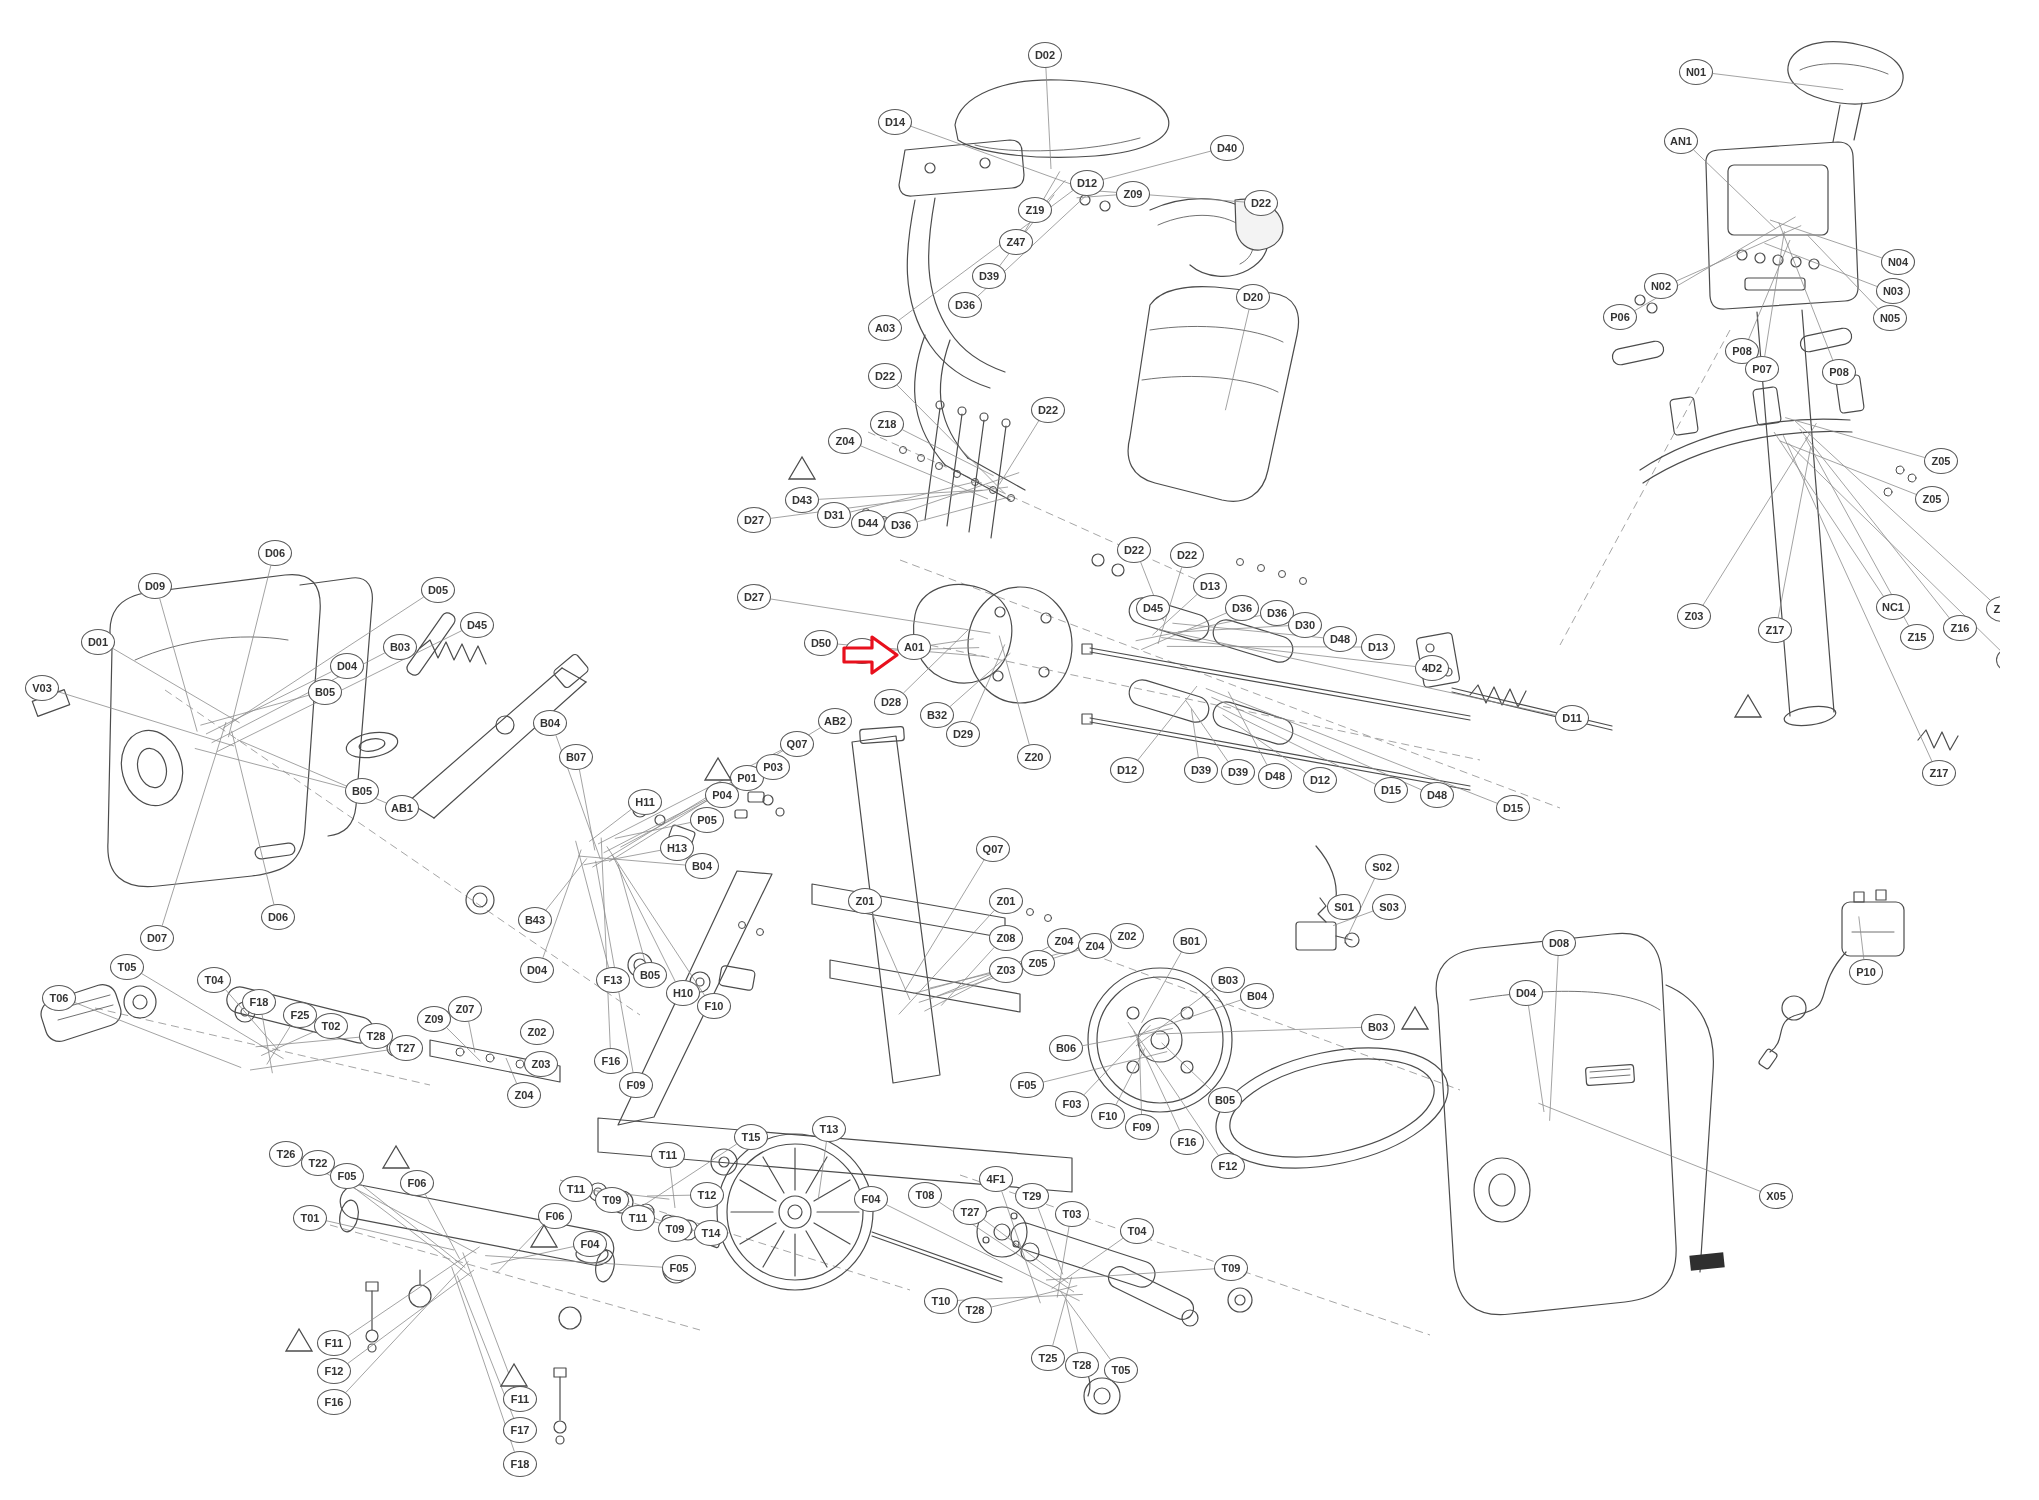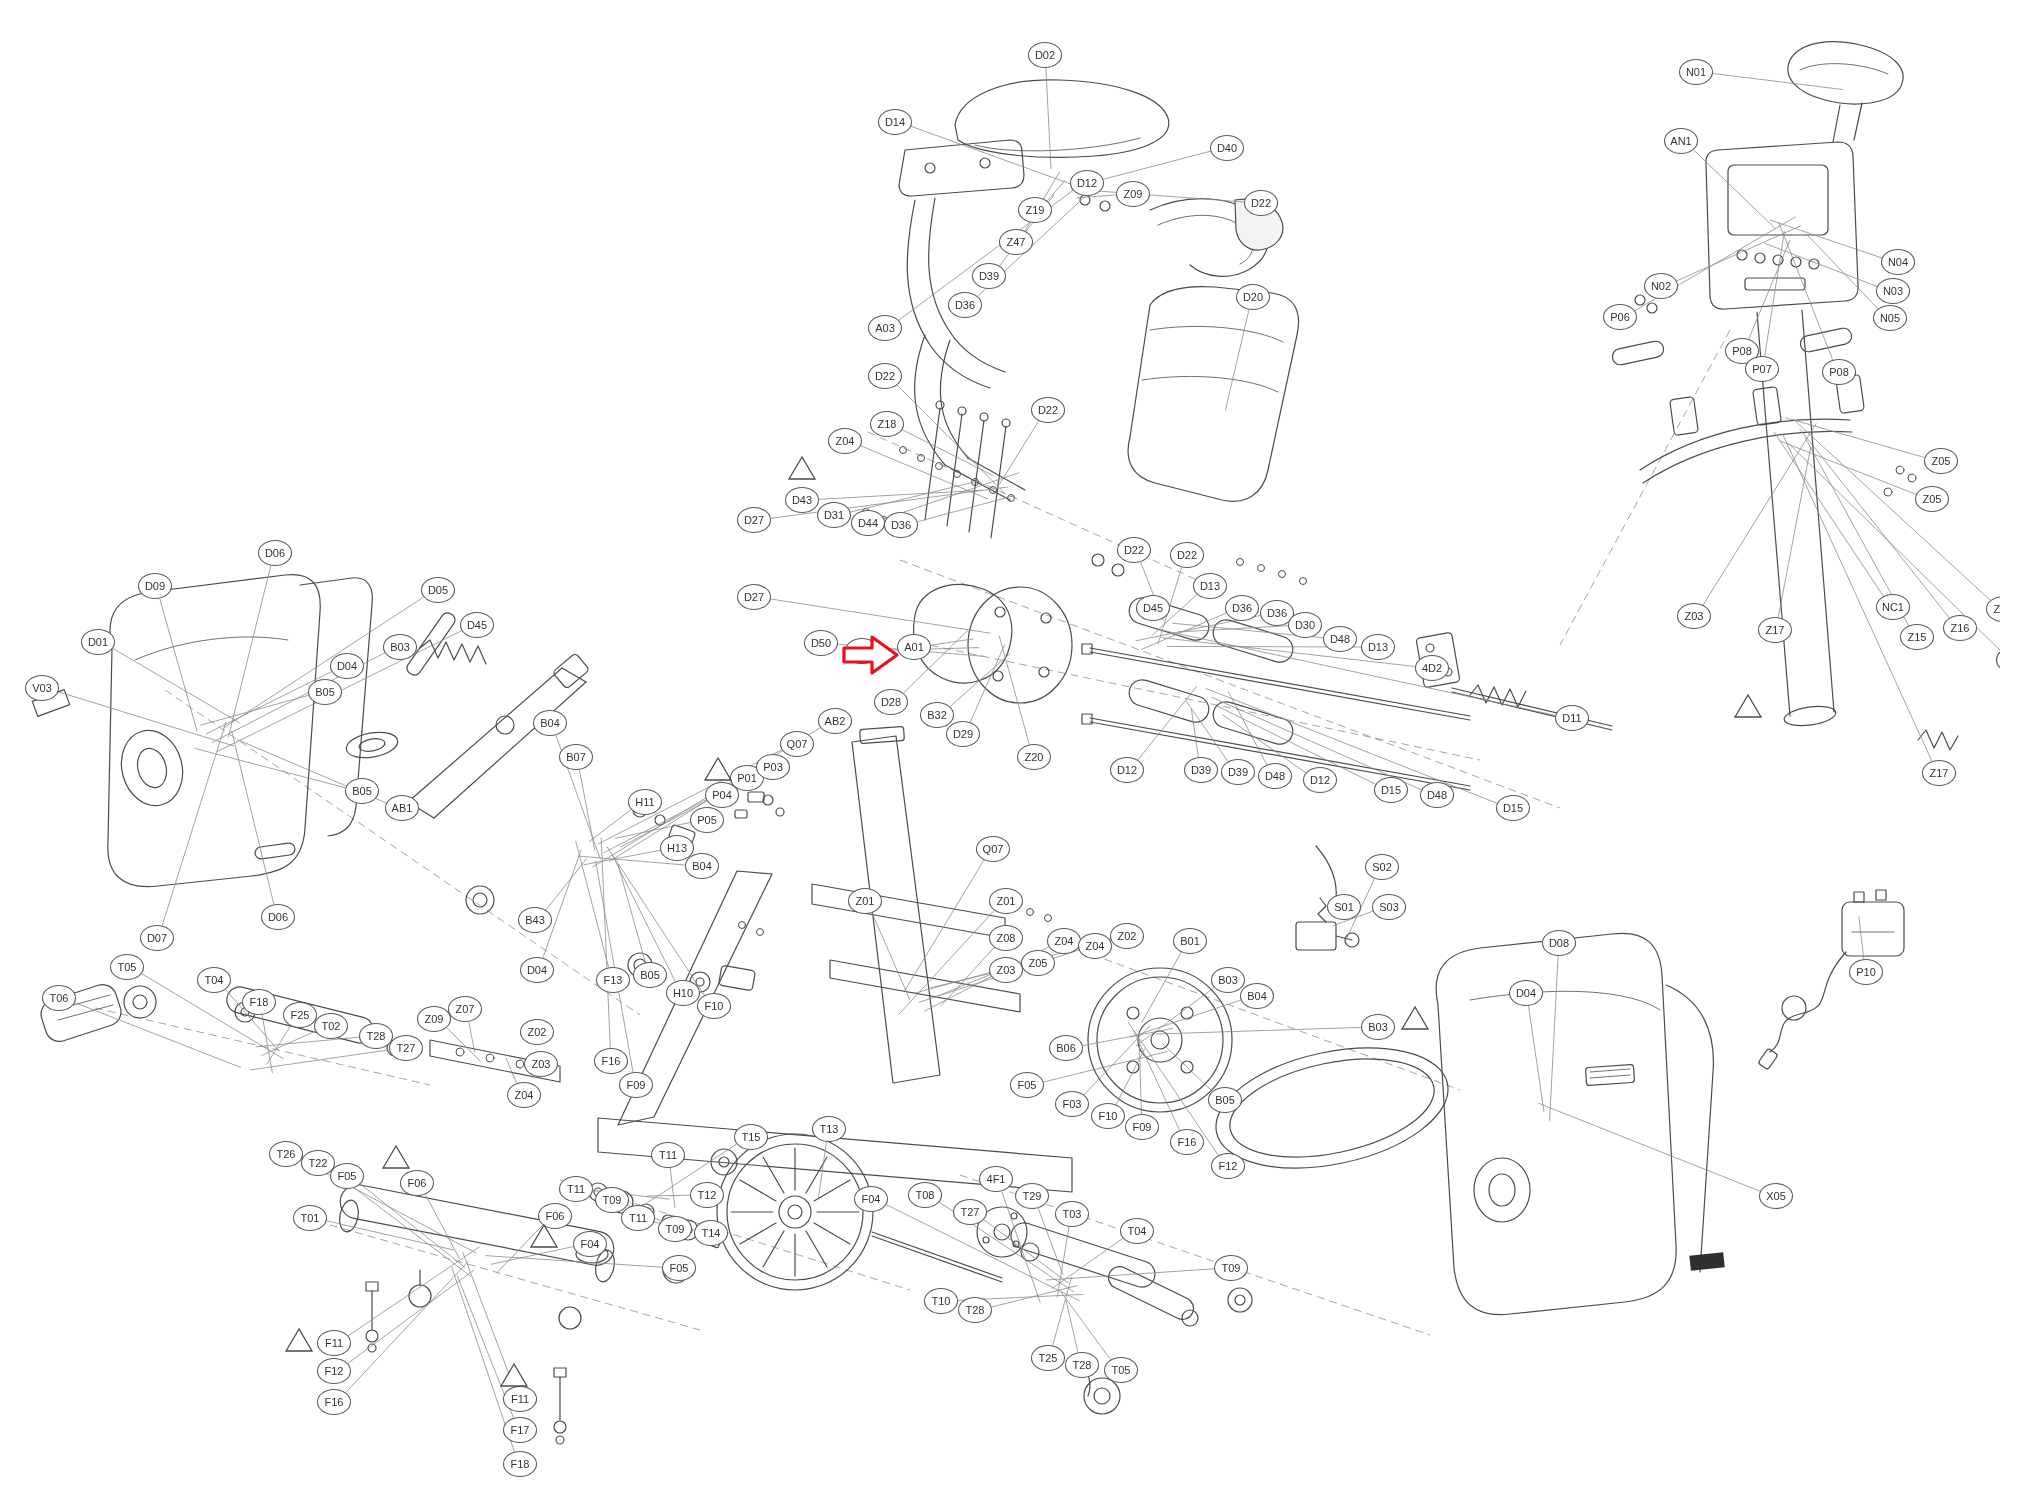--- a/index.html
+++ b/index.html
@@ -1,18 +1,18 @@
 <!DOCTYPE html>
 <html style="--hl: #e8101d; --leader: #8c8c8c;"><head>
 <meta charset="utf-8">
 <title>Diagram</title>
 <style>
   html,body{margin:0;padding:0;background:#ffffff;}
   .wrap{width:2000px;height:1500px;position:relative;background:#fff;
-        font-family:"Liberation Sans", sans-serif;overflow:hidden;}
+        font-family:"Liberation Sans", sans-serif;overflow:hidden;font-weight:bold;}
   svg{display:block;}
   
   .art{fill:none;stroke:#4c4c4c;stroke-width:1.2;stroke-linecap:round;stroke-linejoin:round;}
   .thin{stroke-width:0.8;}
   .lt{fill:#f3f3f3;}
   .dark{fill:#2f2f2f;stroke:none;}
   .dash-layer line{stroke:#9b9b9b;stroke-width:0.9;stroke-dasharray:8 5;}
   .dot{fill:none;stroke:#4c4c4c;stroke-width:1;}
   
   .leader{stroke:var(--leader,#8c8c8c);stroke-width:0.8;fill:none;}

